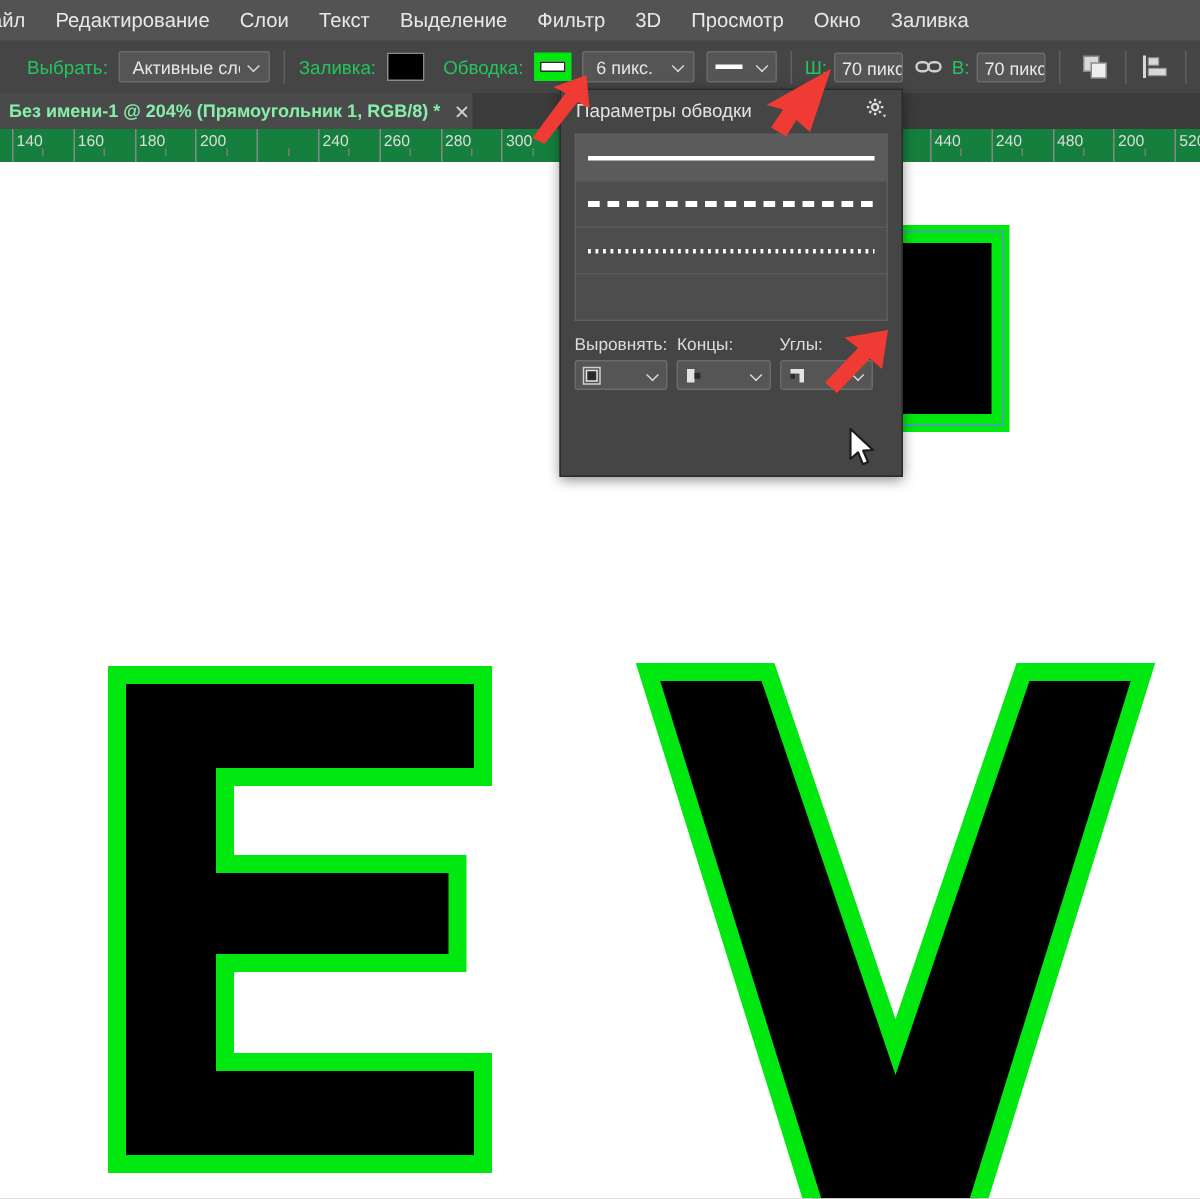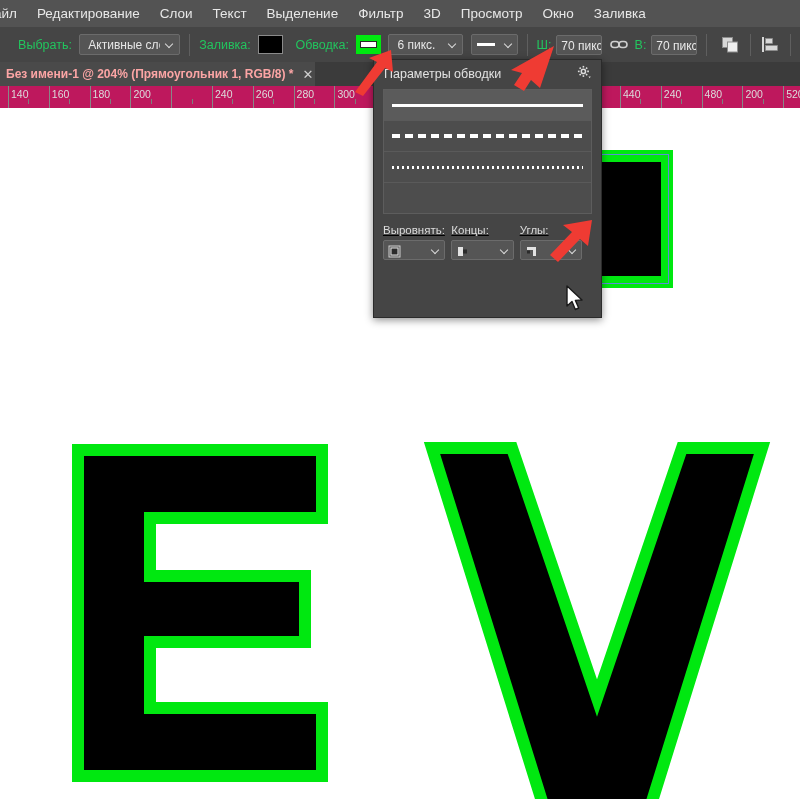--- a/index.html
+++ b/index.html
@@ -36,25 +36,25 @@
             white-space:nowrap;overflow:hidden;}
   .linecombo{background:#555;border:1px solid #6b6b6b;border-radius:2px;height:21px;width:55px;
              display:flex;align-items:center;padding:0 3px 0 5px;box-sizing:border-box;}
   .linecombo .ln{flex:1;height:3px;background:#fff;margin-right:4px;}
   .iconbtn{width:26px;height:24px;display:flex;align-items:center;justify-content:center;}
 
   
   .tabstrip{position:absolute;left:0;top:62px;width:800px;height:24px;background:#3b3b3b;}
   .doctab{position:absolute;left:0;top:0;height:24px;background:#4a4a4a;display:flex;align-items:center;
           padding:0 9px 0 6px;box-sizing:border-box;}
-  .doctab .title{color:#fca5a5;font-size:12px;font-weight:bold;white-space:nowrap;}
+  .doctab .title{color:#86efac;font-size:12px;font-weight:bold;white-space:nowrap;}
   .doctab .xmark{color:#cfcfcf;font-size:13px;margin-left:9px;line-height:1;}
 
   
-  .ruler{position:absolute;left:0;top:86px;width:800px;height:22px;background:#be185d;
+  .ruler{position:absolute;left:0;top:86px;width:800px;height:22px;background:#15803d;
          border-bottom:1px solid #3a3a3a;overflow:hidden;}
   .rtick{position:absolute;top:0;width:1px;height:22px;background:#878787;}
   .rtick.minor{top:13px;height:5px;background:#7d7d7d;}
   .rlab{position:absolute;top:2px;color:#dcdcdc;font-size:10.5px;white-space:nowrap;}
 
   
   .canvas{position:absolute;left:0;top:108px;width:800px;height:691px;background:#fff;overflow:hidden;}
 
   
   .popup{position:absolute;left:373px;top:59px;width:229px;height:259px;background:#454545;
@@ -66,21 +66,21 @@
           border-bottom:1px solid #5a5a5a;}
   .preset.sel{background:#5b5b5b;}
   .preset.blank{border-bottom:none;}
   .pl-solid{flex:1;height:3px;background:#fff;}
   .pl-dashed{flex:1;height:4px;
     background-image:linear-gradient(to right,#fff 0 8px,transparent 8px 13px);
     background-size:13px 4px;background-repeat:repeat-x;}
   .pl-dotted{flex:1;height:3px;
     background-image:linear-gradient(to right,#fff 0 2px,transparent 2px 5px);
     background-size:5px 3px;background-repeat:repeat-x;}
-  .popup-row{display:flex;padding:10px 19px 0 9px;box-sizing:border-box;text-decoration:underline;}
+  .popup-row{display:flex;padding:10px 19px 0 9px;box-sizing:border-box;}
   .pcol{flex:1;margin-right:6px;}
   .pcol:last-child{margin-right:0;}
   .pcol .plab{color:#dcdcdc;font-size:11.5px;margin-bottom:4px;white-space:nowrap;}
   .pcombo{background:#555;border:1px solid #6b6b6b;border-radius:2px;height:20px;
           display:flex;align-items:center;padding:0 3px 0 4px;box-sizing:border-box;}
   .glyph{width:13px;height:13px;flex:0 0 auto;}
   .otherbtn{position:absolute;left:56px;bottom:12px;width:118px;height:23px;background:#5a5a5a;
             border:1px solid #6e6e6e;border-radius:2px;color:#f0f0f0;font-size:12px;
             display:flex;align-items:center;justify-content:center;box-sizing:border-box;white-space:nowrap;}
 

